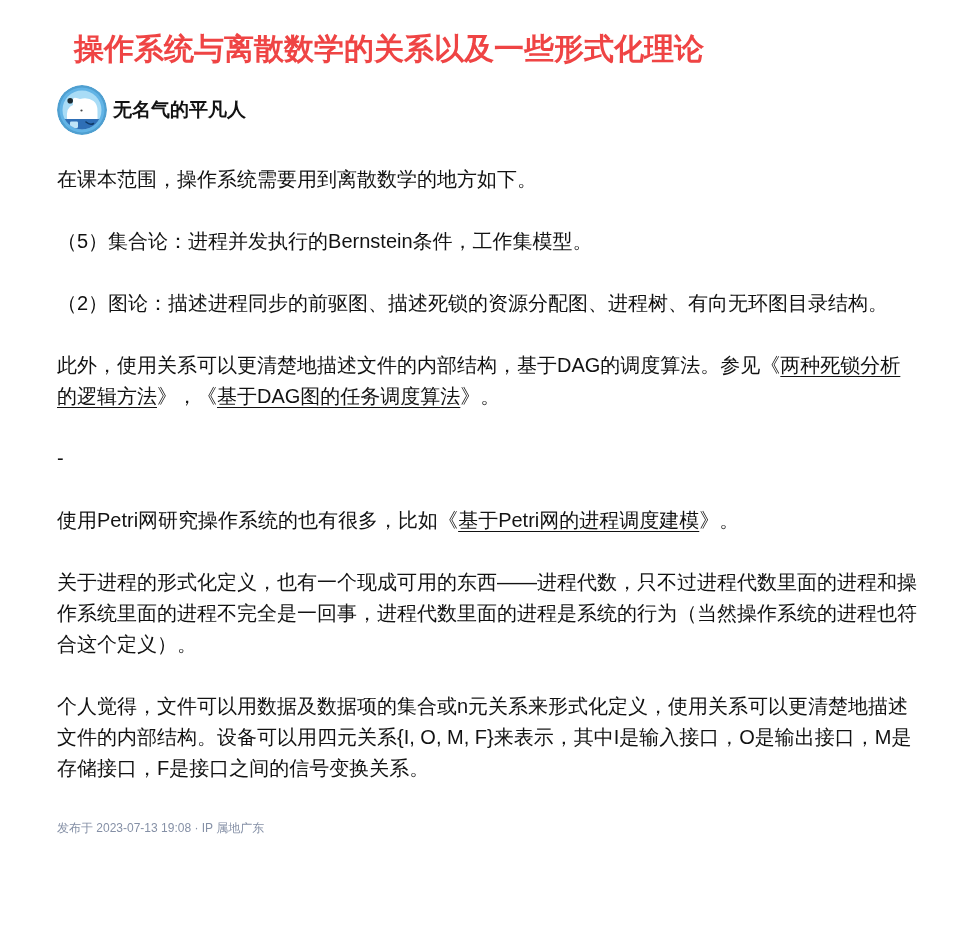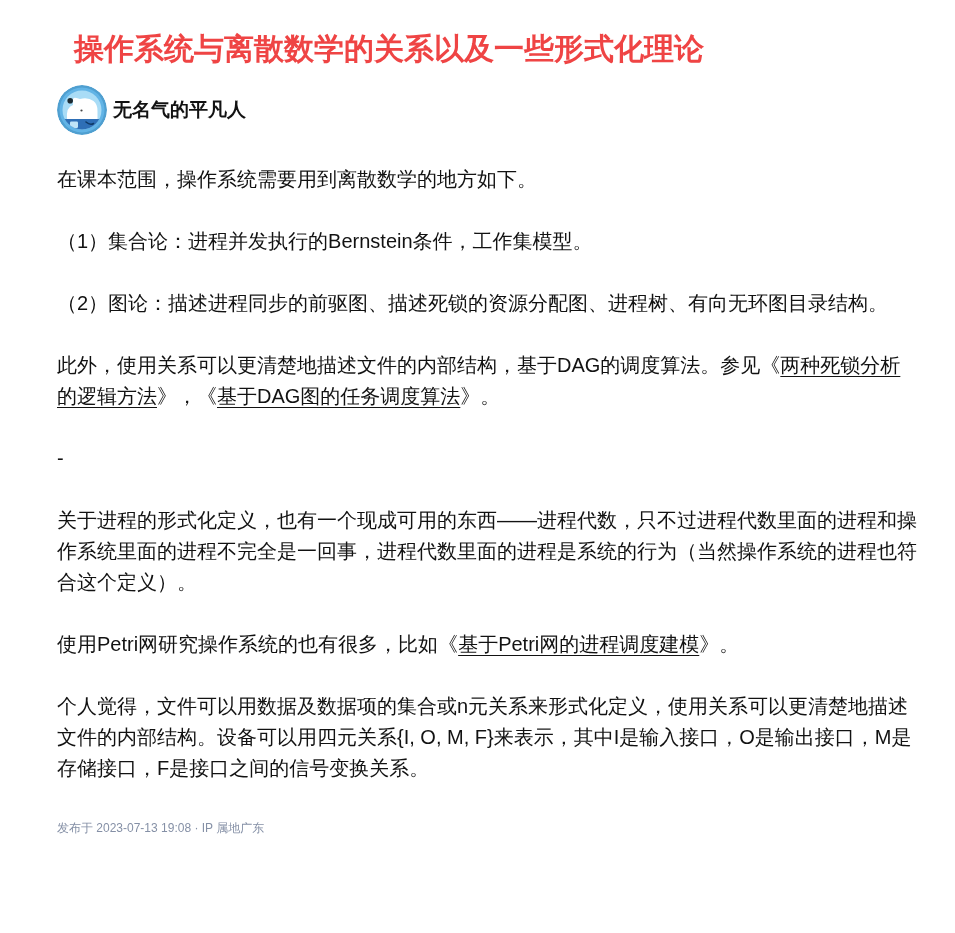--- a/index.html
+++ b/index.html
@@ -90,31 +90,31 @@
         <rect x="13" y="36.5" width="8" height="6.5" rx="1.2" fill="#bfe4f7"></rect>
         <path d="M29 37 q4 3.5 7.5 1.5" stroke="#0f3a66" stroke-width="1.6" fill="none" stroke-linecap="round"></path>
       </g>
     </svg>
     <span class="author-name">无名气的平凡人</span>
   </div>
 
   <div class="content">
     <p>在课本范围，操作系统需要用到离散数学的地方如下。</p>
 
-    <p>（1）集合论：进程并发执行的Bernstein条件，工作集模型。</p>
+    <p>（5）集合论：进程并发执行的Bernstein条件，工作集模型。</p>
 
     <p>（2）图论：描述进程同步的前驱图、描述死锁的资源分配图、进程树、有向无环图目录结构。</p>
 
     <p><span>此外，使用关系可以更清楚地描述文件的内部结构，基于DAG的调度算法。参见《</span><a class="inline-link">两种死锁分析的逻辑方法</a><span>》，《</span><a class="inline-link">基于DAG图的任务调度算法</a><span>》。</span></p>
 
     <p>-</p>
 
 
+    <p><span>使用Petri网研究操作系统的也有很多，比如《</span><a class="inline-link">基于Petri网的进程调度建模</a><span>》。</span></p>
+
     <p>关于进程的形式化定义，也有一个现成可用的东西——进程代数，只不过进程代数里面的进程和操作系统里面的进程不完全是一回事，进程代数里面的进程是系统的行为（当然操作系统的进程也符合这个定义）。</p>
-
-    <p><span>使用Petri网研究操作系统的也有很多，比如《</span><a class="inline-link">基于Petri网的进程调度建模</a><span>》。</span></p>
 
     <p>个人觉得，文件可以用数据及数据项的集合或n元关系来形式化定义，使用关系可以更清楚地描述文件的内部结构。设备可以用四元关系{I, O, M, F}来表示，其中I是输入接口，O是输出接口，M是存储接口，F是接口之间的信号变换关系。</p>
   </div>
 
   <div class="publish-info">发布于 2023-07-13 19:08 · IP 属地广东</div>
 
 </div>
 
 </body></html>

